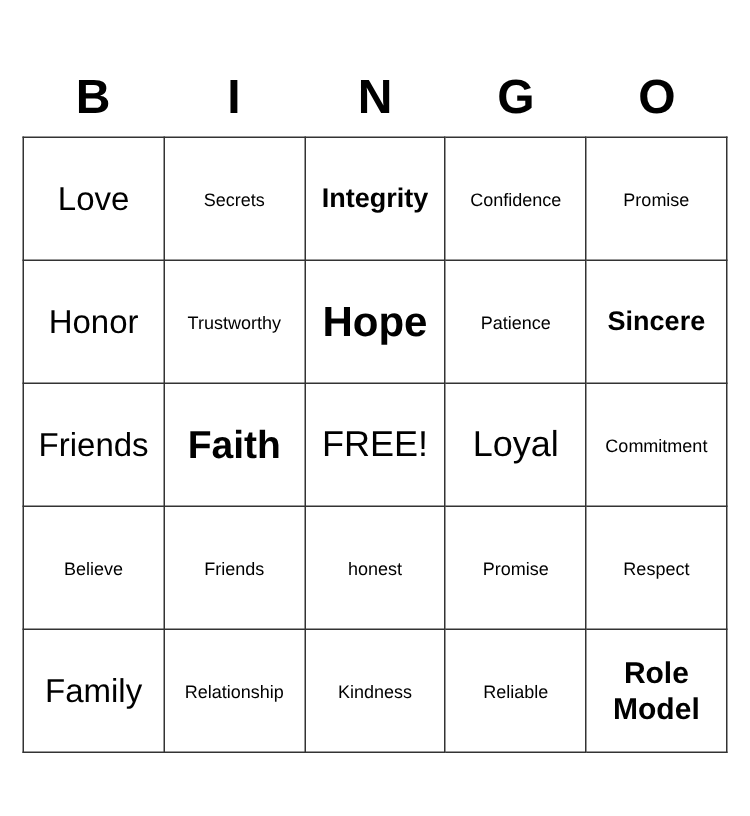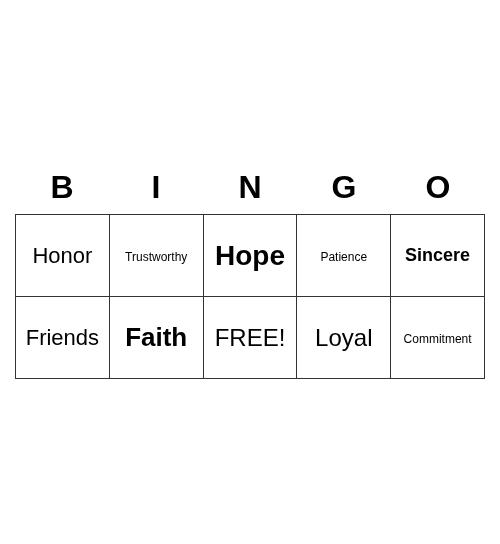--- a/index.html
+++ b/index.html
@@ -89,28 +89,49 @@
   <div class="bingo-header">
     <div class="header-cell">B</div>
     <div class="header-cell">I</div>
     <div class="header-cell">N</div>
     <div class="header-cell">G</div>
     <div class="header-cell">O</div>
   </div>
   <table class="bingo-grid">
     <tbody id="grid-body">
         <tr>
+          <td><span class="cell-large">Love</span></td>
+          <td><span class="cell-small">Secrets</span></td>
+          <td><span class="cell-medium">Integrity</span></td>
+          <td><span class="cell-small">Confidence</span></td>
+          <td><span class="cell-small">Promise</span></td>
+        </tr>
+        <tr>
           <td><span class="cell-large">Honor</span></td>
           <td><span class="cell-small">Trustworthy</span></td>
           <td><span class="cell-hope">Hope</span></td>
           <td><span class="cell-small">Patience</span></td>
           <td><span class="cell-medium">Sincere</span></td>
         </tr>
         <tr>
           <td><span class="cell-large">Friends</span></td>
           <td><span class="cell-faith">Faith</span></td>
           <td><span class="cell-free">FREE!</span></td>
           <td><span class="cell-loyal">Loyal</span></td>
           <td><span class="cell-small">Commitment</span></td>
         </tr>
+        <tr>
+          <td><span class="cell-small">Believe</span></td>
+          <td><span class="cell-small">Friends</span></td>
+          <td><span class="cell-small">honest</span></td>
+          <td><span class="cell-small">Promise</span></td>
+          <td><span class="cell-small">Respect</span></td>
+        </tr>
+        <tr>
+          <td><span class="cell-large">Family</span></td>
+          <td><span class="cell-small">Relationship</span></td>
+          <td><span class="cell-small">Kindness</span></td>
+          <td><span class="cell-small">Reliable</span></td>
+          <td><span class="cell-role-model">Role<br>Model</span></td>
+        </tr>
       </tbody>
   </table>
 </div>
 
 </body></html>

